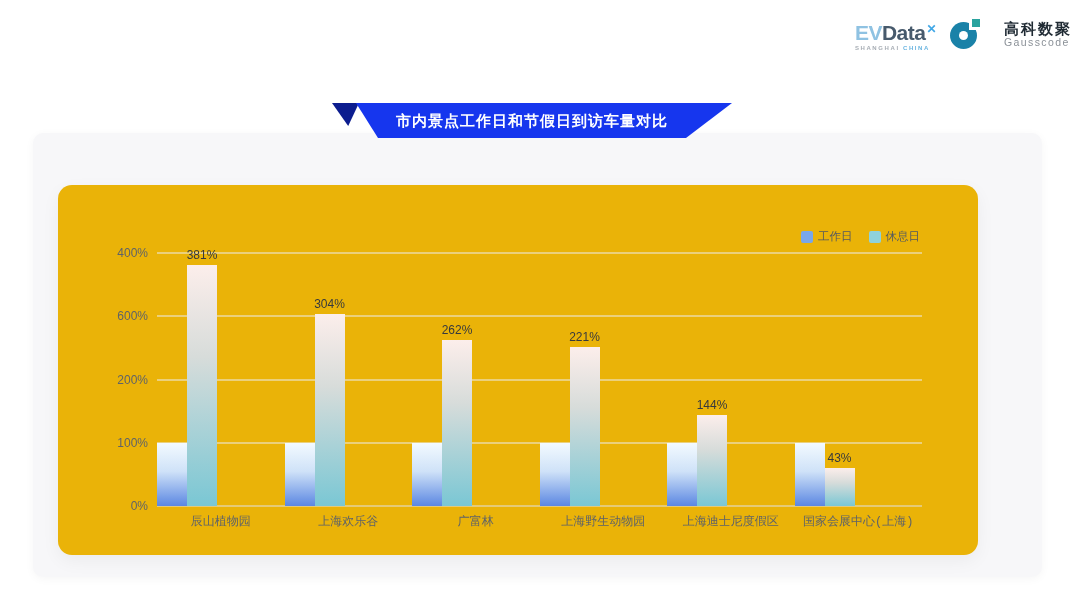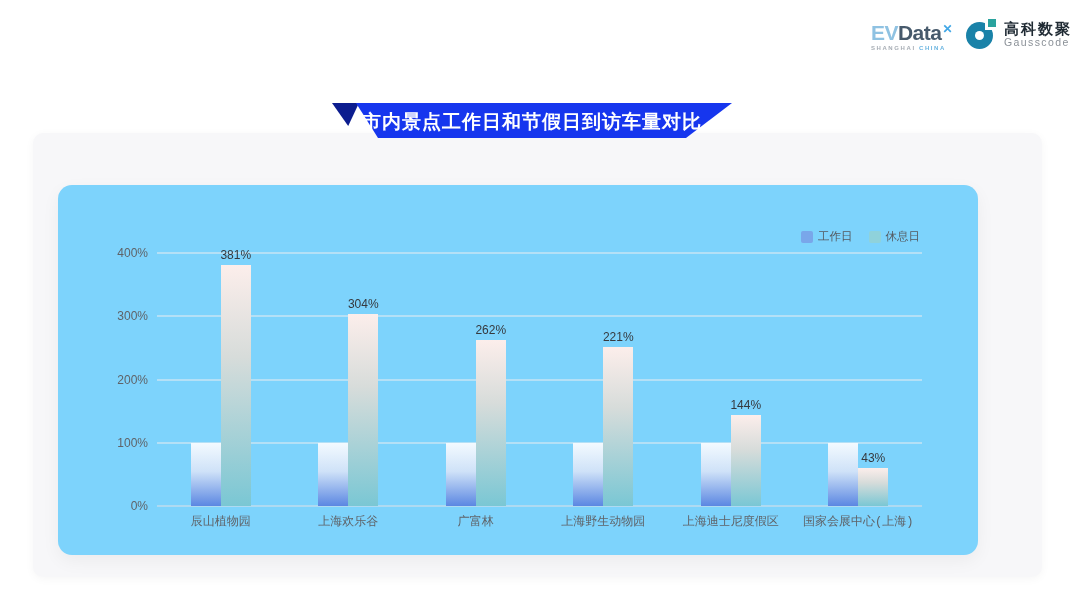--- a/index.html
+++ b/index.html
@@ -9,58 +9,58 @@
   
   .brandbar { position:absolute; top:18px; right:8px; display:flex; align-items:flex-start; gap:14px; }
   .evdata { position:relative; padding-top:4px; }
   .evdata-row { font-weight:bold; font-size:21px; letter-spacing:-0.5px; line-height:1; }
   .evdata-ev { color:#8fc2e2; }
   .evdata-data { color:#475a6c; }
   .evdata-x { color:#41a7e6; font-size:12px; font-weight:bold; position:relative; top:-7px; margin-left:1px; }
   .evdata-sub { margin-top:2px; font-size:6px; letter-spacing:1.6px; font-weight:bold; }
   .evdata-sub .sh { color:#a7adb4; }
   .evdata-sub .cn { color:#6ab4e0; }
-  .gausscode { display:flex; align-items:center; gap:6px; }
+  .gausscode { display:flex; align-items:center; gap:22px; }
   .gmark-wrap { position:relative; width:32px; height:32px; }
   .gmark { position:absolute; left:0; top:4px; width:27px; height:27px; border-radius:50%; background:#1a82a8; }
   .gmark-notch { position:absolute; right:-3px; top:-3px; width:11px; height:11px; background:#ffffff; }
   .gmark-hole { position:absolute; left:9px; top:9px; width:9px; height:9px; border-radius:50%; background:#ffffff; }
   .gmark-sq { position:absolute; right:2px; top:1px; width:8px; height:8px; background:#2aa39e; }
   .gausscode-cn { font-size:15px; font-weight:bold; color:#1f2a33; letter-spacing:2px; line-height:1.15; }
   .gausscode-en { font-size:10.5px; color:#8a9097; letter-spacing:1.4px; line-height:1.1; }
 
   
   .banner { position:absolute; left:332px; top:103px; width:400px; height:35px; z-index:5; }
   .banner-fold { position:absolute; left:0; top:0; width:27px; height:23px; background:#0c1d8f;
                  clip-path:polygon(0 0, 100% 0, 60% 100%); }
   .banner-shape { position:absolute; inset:0; background:#1636ee;
                   clip-path:polygon(6% 0, 100% 0, 88.5% 100%, 11.5% 100%); }
   .banner-text { position:absolute; inset:0; display:flex; align-items:center; justify-content:center;
-                 color:#ffffff; font-size:19px; font-weight:bold; letter-spacing:1px; padding-top:2px; }
+                 color:#ffffff; font-size:15px; font-weight:bold; letter-spacing:1px; padding-top:2px; }
 
   
   .panel { position:absolute; left:33px; top:133px; width:1009px; height:444px;
            background:#f7f7f9; border-radius:10px; box-shadow:0 2px 10px rgba(0,0,0,0.04); }
-  .card { position:absolute; left:25px; top:52px; width:920px; height:370px; background:#7dd3fc;
+  .card { position:absolute; left:25px; top:52px; width:920px; height:370px; background:#eab308;
           border-radius:14px; box-shadow:0 6px 18px rgba(0,0,0,0.05); }
 
   
   .legend { position:absolute; top:44px; right:58px; display:flex; align-items:center; gap:16px; }
   .legend-item { display:flex; align-items:center; gap:5px; cursor:default; }
   .legend-swatch { width:12px; height:12px; border-radius:2px; }
   .legend-label { font-size:11.5px; color:#555a60; }
 
   
   .plot { position:absolute; left:99px; top:68px; width:765px; height:253px; }
   .gridline { position:absolute; left:0; right:0; height:1px; background:#ebedef; transform:translateY(50%); }
   .gridline.axisline { background:#dfe2e5; }
   .ytick { position:absolute; right:100%; margin-right:9px; transform:translateY(50%);
            font-size:12px; color:#5f6368; white-space:nowrap;margin-top:12px; }
   .bars-row { position:absolute; inset:0; display:flex; }
-  .slot { flex:1 1 0; position:relative; height:100%; display:flex; justify-content:center;
+  .slot { flex:1 1 0; position:relative; height:100%; display:flex; justify-content:flex-start;
           align-items:flex-end; }
   .barwrap { position:relative; width:30px; height:100%; }
   .bar { position:absolute; bottom:0; left:0; width:100%; }
   .bar-a { background:linear-gradient(180deg, #f3faff 0%, #cfe2f8 45%, #5b87e2 100%); }
   .bar-b { background:linear-gradient(180deg, #fceeeb 0%, #d7dcda 38%, #7ac7d4 100%); }
   .vlabel { position:absolute; left:50%; transform:translateX(-50%); margin-bottom:3px;
             font-size:12px; color:#36393e; white-space:nowrap; }
   .xlabel { position:absolute; top:100%; margin-top:7px; left:50%; transform:translateX(-50%);
             font-size:12px; color:#5f6368; white-space:nowrap;font-family:Liberation Mono, monospace; }
 </style>
@@ -113,21 +113,21 @@
         </div>
       </div>
       <div class="plot" id="plot">
           <div class="gridline axisline" style="bottom: 0%;"></div>
           <div class="ytick" style="bottom: 0%;">0%</div>
           <div class="gridline" style="bottom: 25%;"></div>
           <div class="ytick" style="bottom: 25%;">100%</div>
           <div class="gridline" style="bottom: 50%;"></div>
           <div class="ytick" style="bottom: 50%;">200%</div>
           <div class="gridline" style="bottom: 75%;"></div>
-          <div class="ytick" style="bottom: 75%;">300%</div>
+          <div class="ytick" style="bottom: 75%;">600%</div>
           <div class="gridline" style="bottom: 100%;"></div>
           <div class="ytick" style="bottom: 100%;">400%</div>
           <div class="bars-row">
             <div class="slot">
               <div class="barwrap">
                 <div class="bar bar-a" style="height: 25%;"></div>
               </div>
               <div class="barwrap">
                 <div class="bar bar-b" style="height: 95.25%;"></div>
                 <div class="vlabel" style="bottom: 95.25%;">381%</div>

